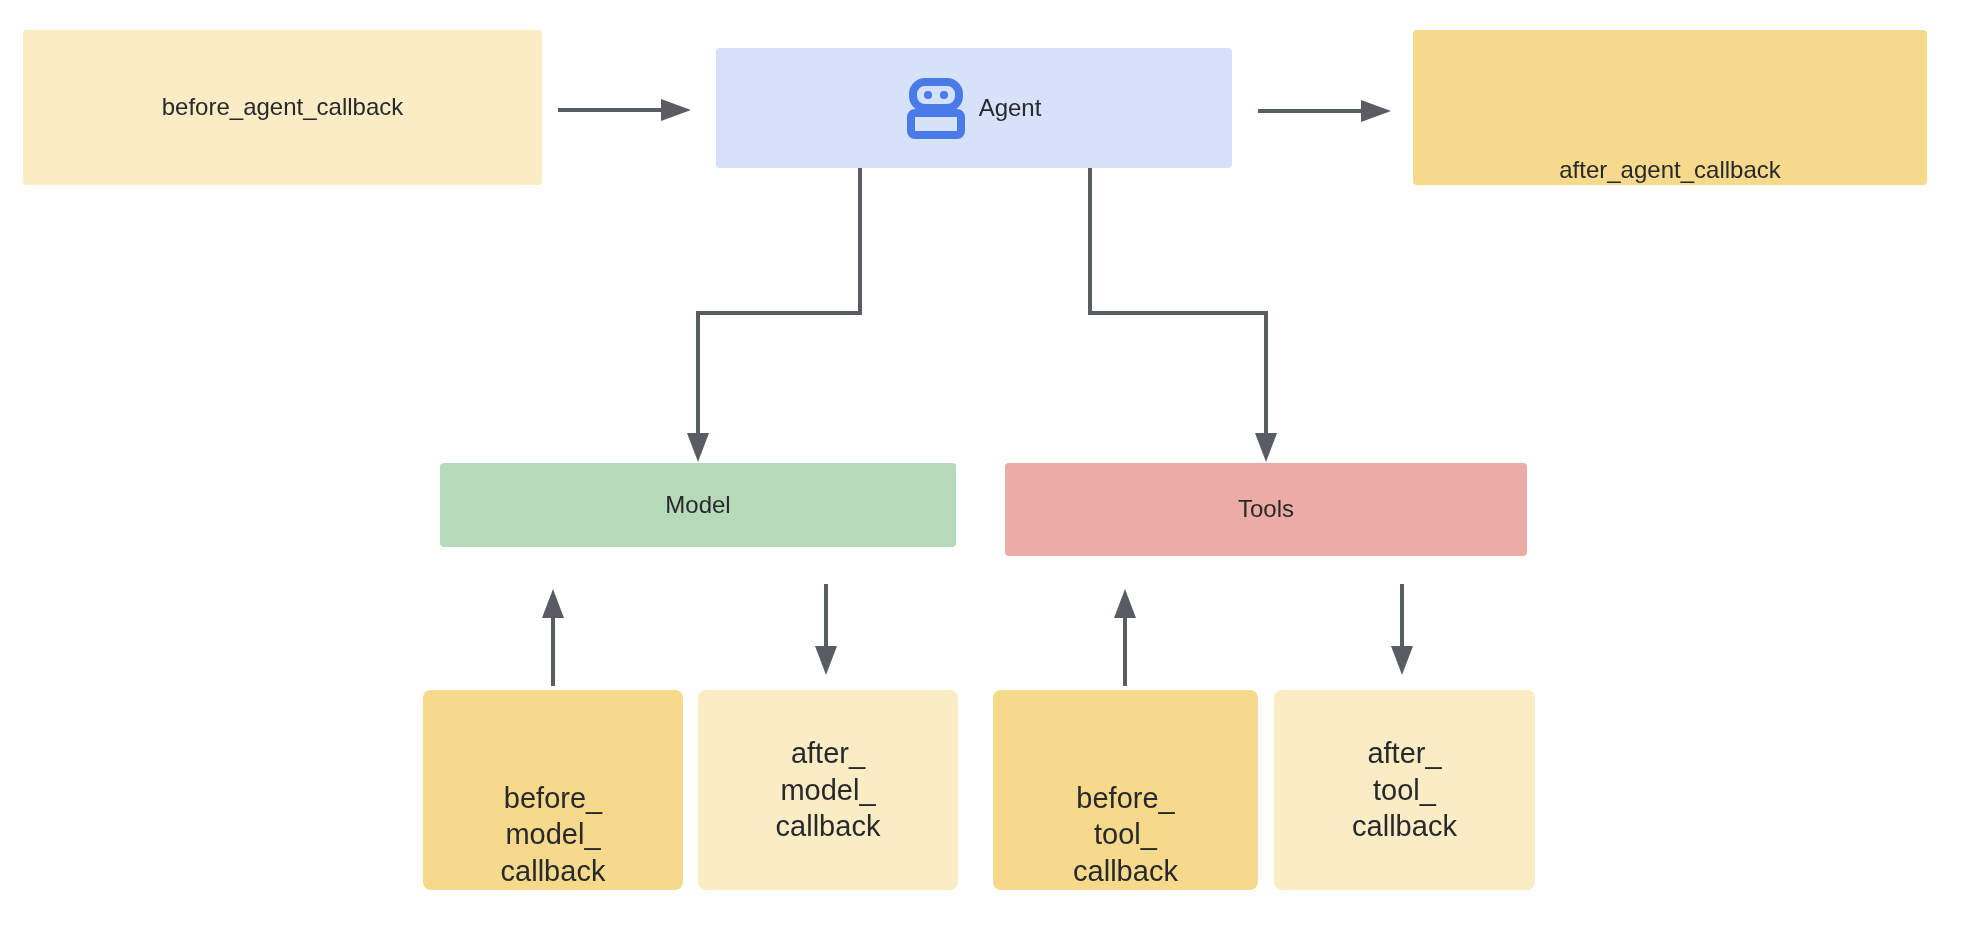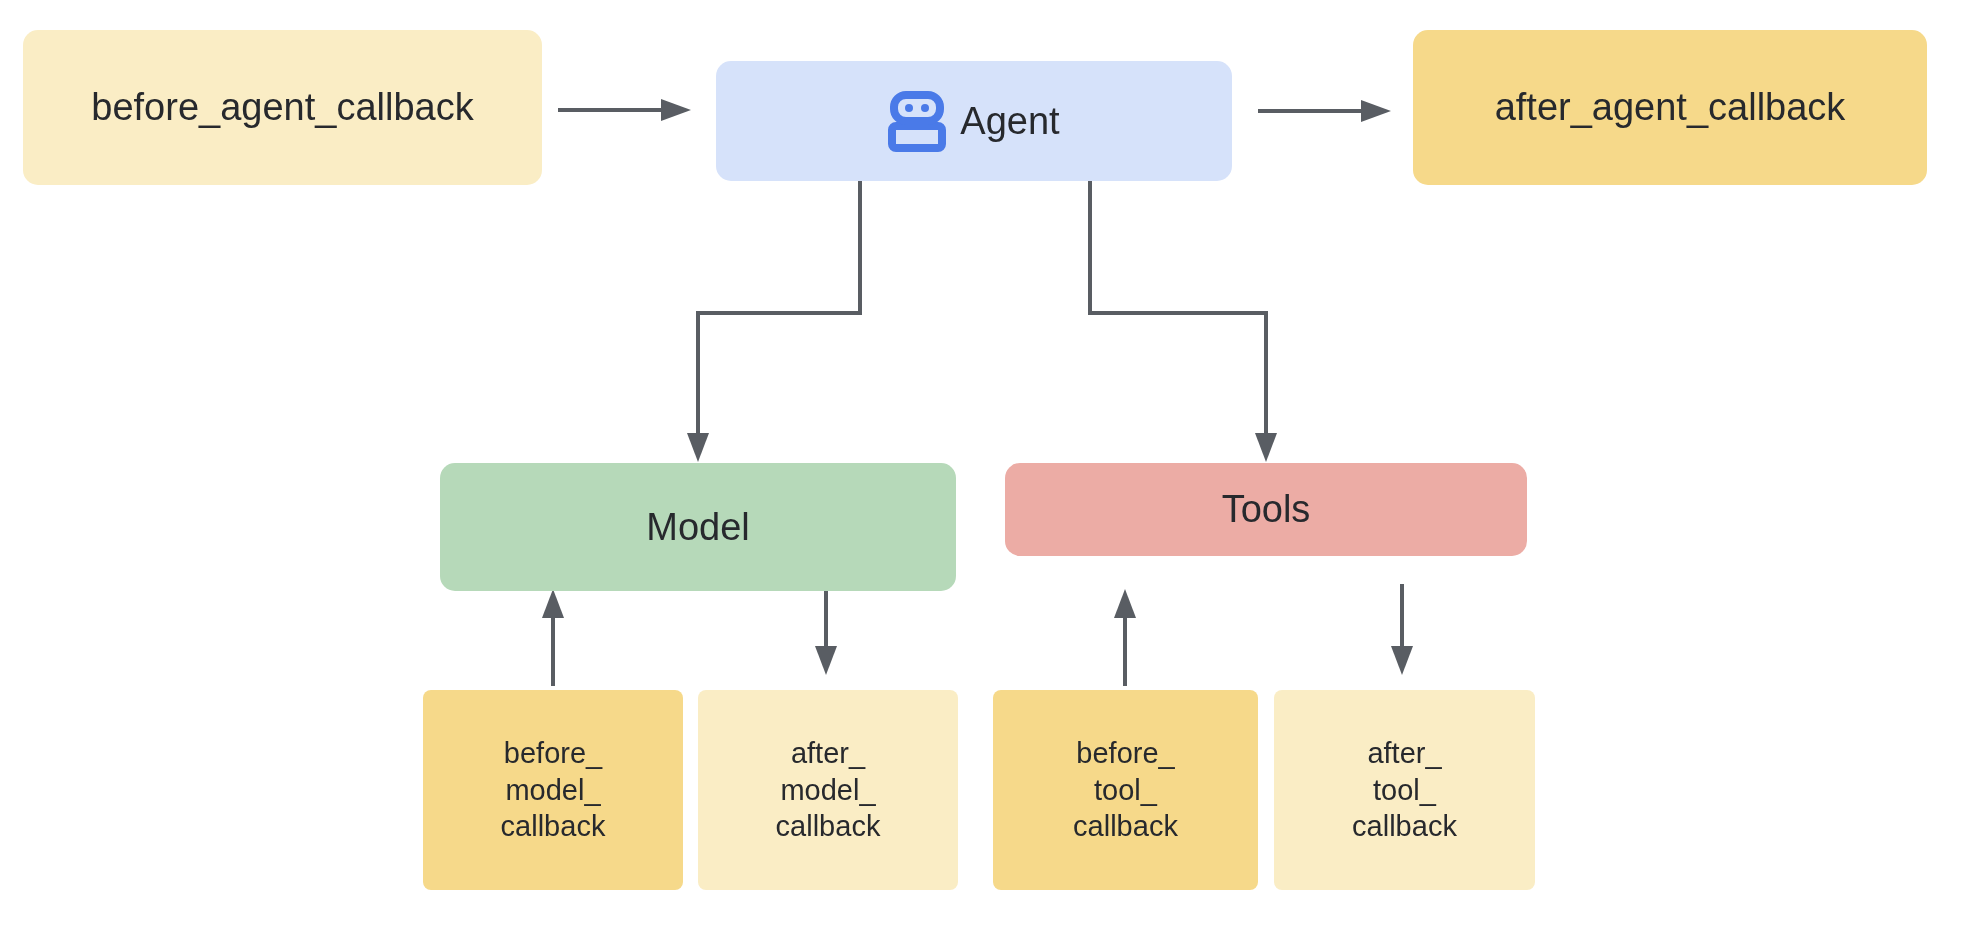--- a/index.html
+++ b/index.html
@@ -24,40 +24,40 @@
   }
   .edges polygon {
     fill: var(--arrow-gray, #595D63);
     stroke: none;
   }
   .node {
     position: absolute;
     display: flex;
     align-items: center;
     justify-content: center;
-    border-radius: 15px;
+    border-radius: 4px;
     color: var(--text-dark, #27292D);
-    font-size: 38px;
+    font-size: 24px;
     line-height: 1.27;
   }
   .node .label {
     white-space: pre-line;
     text-align: center;
   }
   .cream  { background: var(--node-cream,  #FAEDC5); }
-  .gold   { background: var(--node-gold,   #F6D98A); }
+  .gold   { background: var(--node-gold,   #F6D98A); align-items: flex-end; }
   .blue   { background: var(--node-blue,   #D6E2FA); }
   .green  { background: var(--node-green,  #B6D9B9); }
   .salmon { background: var(--node-salmon, #ECACA5); }
   .small  { border-radius: 8px; font-size: 29px; }
 
   #n-before-agent { left: 23px;   top: 30px;  width: 519px; height: 155px; }
-  #n-agent        { left: 716px;  top: 61px;  width: 516px; height: 120px; gap: 14px; }
+  #n-agent        { left: 716px;  top: 48px;  width: 516px; height: 120px; gap: 14px; }
   #n-after-agent  { left: 1413px; top: 30px;  width: 514px; height: 155px; }
-  #n-model        { left: 440px;  top: 463px; width: 516px; height: 128px; }
+  #n-model        { left: 440px;  top: 463px; width: 516px; height: 84px; }
   #n-tools        { left: 1005px; top: 463px; width: 522px; height: 93px; }
   #n-before-model { left: 423px;  top: 690px; width: 260px; height: 200px; }
   #n-after-model  { left: 698px;  top: 690px; width: 260px; height: 200px; }
   #n-before-tool  { left: 993px;  top: 690px; width: 265px; height: 200px; }
   #n-after-tool   { left: 1274px; top: 690px; width: 261px; height: 200px; }
 
   
   .robot { display: flex; flex-direction: column; align-items: center; }
   .robot-head {
     box-sizing: border-box;

